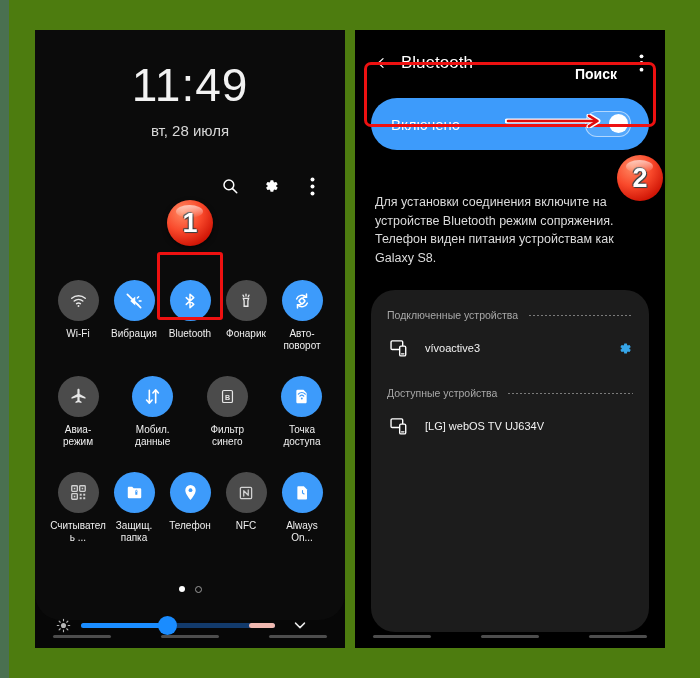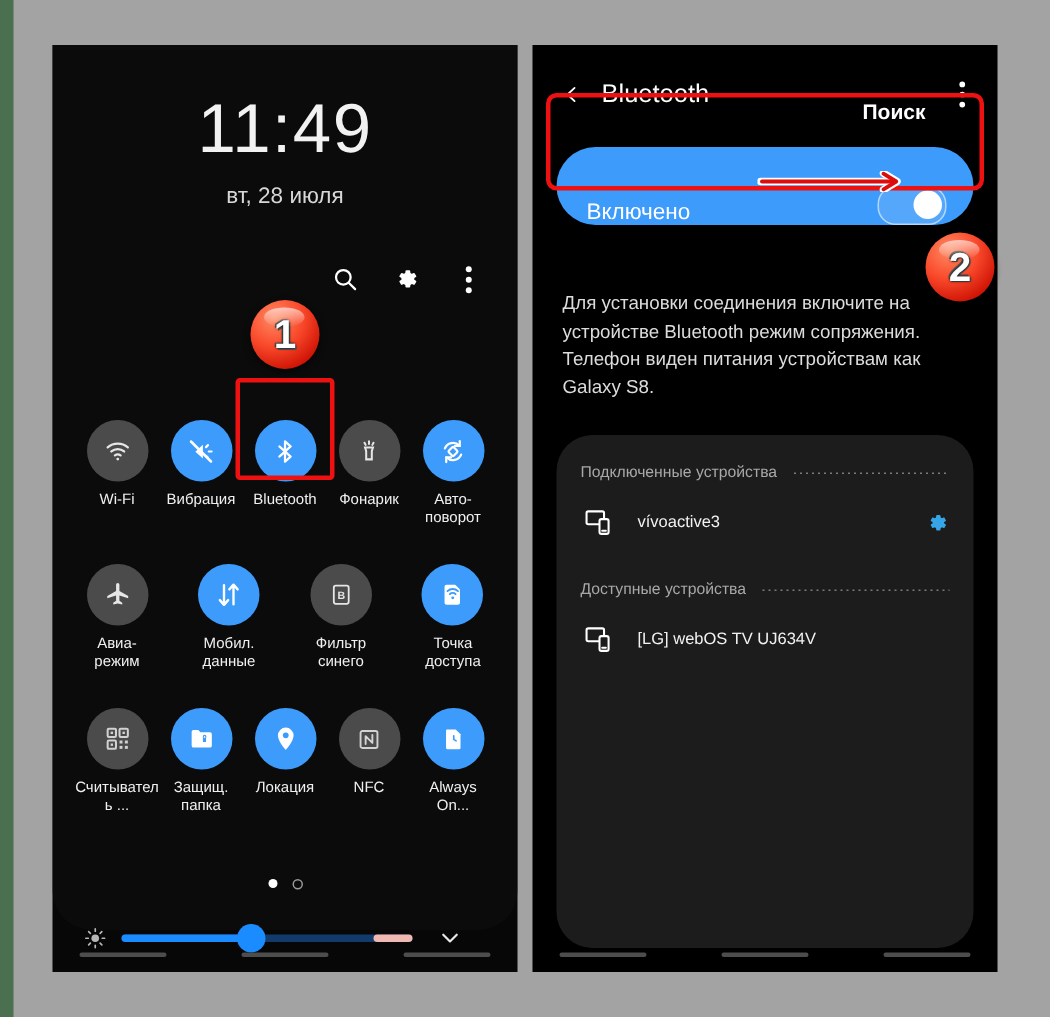--- a/index.html
+++ b/index.html
@@ -1,19 +1,19 @@
 <!DOCTYPE html>
 <html><head>
 <meta charset="utf-8">
 <style>
   html,body{margin:0;padding:0;background:#000;}
   body{width:700px;height:678px;overflow:hidden;
        font-family:"Liberation Sans","DejaVu Sans",sans-serif;
        -webkit-font-smoothing:antialiased;}
-  .canvas{position:relative;width:700px;height:678px;background:#a3a3a3;overflow:hidden;}
+  .canvas{position:relative;width:700px;height:678px;background:#4d7c0f;overflow:hidden;}
 
   
   .edge-strip{position:absolute;left:0;top:0;width:9px;height:678px;background:#4a7050;}
 
   
   .phone{position:absolute;background:#0a0a0a;overflow:hidden;}
   .phone-left{left:35px;top:30px;width:310px;height:618px;background:#070707;}
   .phone-right{left:355px;top:30px;width:310px;height:618px;background:#000;}
 
   
@@ -63,21 +63,21 @@
 
   
   .r-head{position:absolute;top:16px;left:0;width:310px;height:34px;display:flex;align-items:center;}
   .r-back{margin-left:18px;width:16px;height:16px;color:#fff;display:flex;align-items:center;justify-content:center;}
   .r-title{margin-left:12px;color:#fff;font-size:17px;font-weight:400;}
   .r-search{margin-left:auto;color:#fff;font-size:14px;font-weight:700;margin-top:21px;}
   .r-menu{margin-left:16px;margin-right:16px;width:16px;height:18px;color:#fff;
       display:flex;align-items:center;justify-content:center;}
 
   .r-switchbar{position:absolute;top:68px;left:16px;width:278px;height:52px;border-radius:26px;
-      background:#3d9bfb;display:flex;align-items:flex-end;}
+      background:#3d9bfb;display:flex;align-items:center;}
   .r-swlab{margin-left:20px;color:#fff;font-size:15px;}
   .r-sw{margin-left:auto;margin-right:18px;width:44px;height:24px;border-radius:12px;
       border:1px solid rgba(255,255,255,.55);background:rgba(255,255,255,.12);position:relative;}
   .r-sw i{position:absolute;right:2px;top:2px;width:19px;height:19px;border-radius:50%;background:#fff;}
 
   .hl-sw{left:364px;top:62px;width:292px;height:65px;border-radius:7px;}
 
   
   .arrow{position:absolute;left:505px;top:114px;width:105px;height:14px;}
 
@@ -275,21 +275,21 @@
             <div class="tlab">Защищ. папка</div>
           </div>
 
           <div class="tile">
             <div class="tcirc on">
               <svg width="19" height="19" viewBox="0 0 24 24" fill="#fff">
                 <path d="M12 2.6A6.6 6.6 0 005.4 9.2c0 4.9 6.6 12.2 6.6 12.2s6.6-7.3 6.6-12.2A6.6 6.6 0 0012 2.6z"></path>
                 <circle cx="12" cy="9.1" r="2.4" fill="#3d9bfb"></circle>
               </svg>
             </div>
-            <div class="tlab">Локация</div>
+            <div class="tlab">Телефон</div>
           </div>
 
           <div class="tile">
             <div class="tcirc">
               <svg width="18" height="18" viewBox="0 0 24 24" fill="none" stroke="#d2d2d2" stroke-width="1.7">
                 <rect x="4.5" y="4.5" width="15" height="15" rx="1.6"></rect>
                 <path d="M9 16V9l6 6V8" stroke-linecap="round" stroke-linejoin="round"></path>
               </svg>
             </div>
             <div class="tlab">NFC</div>

